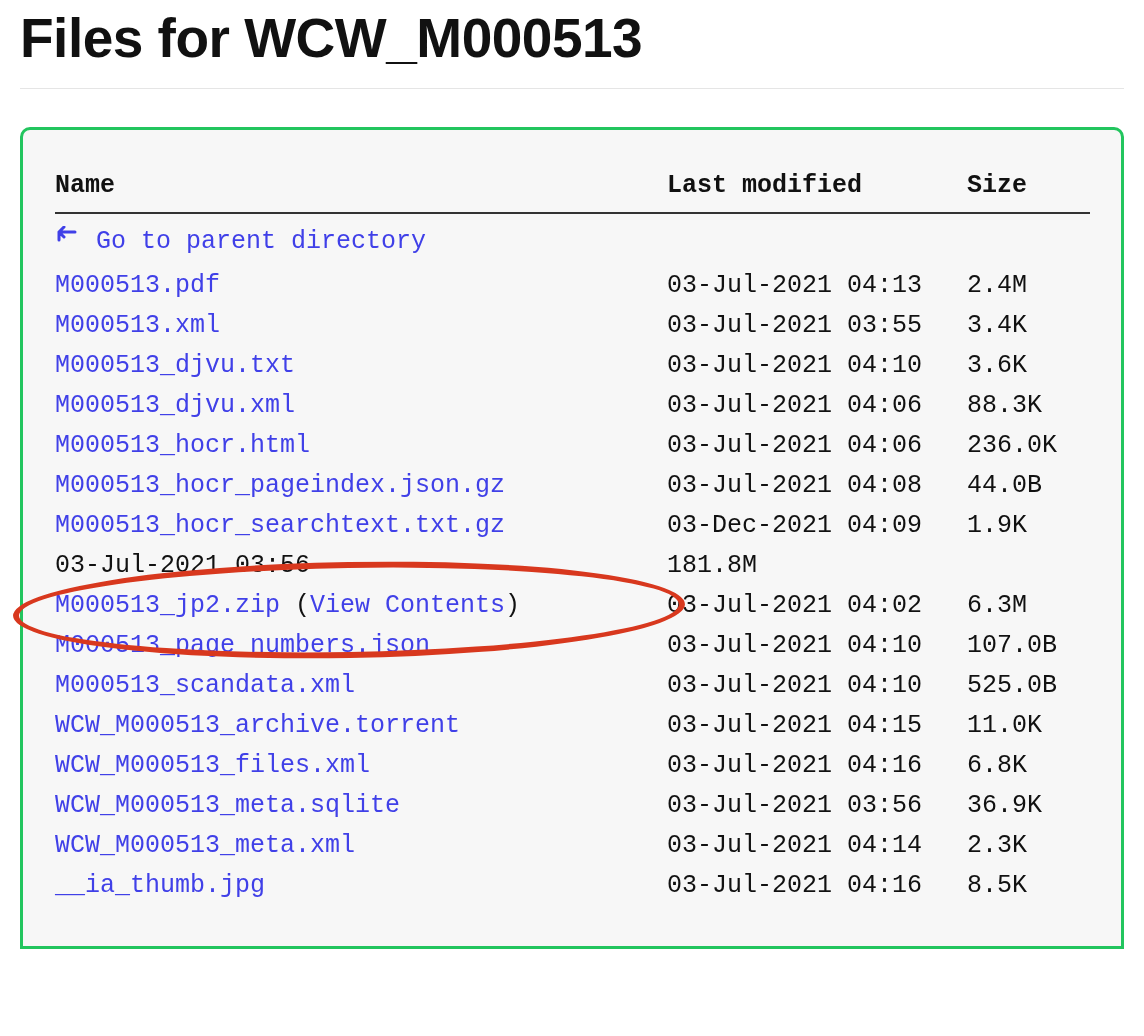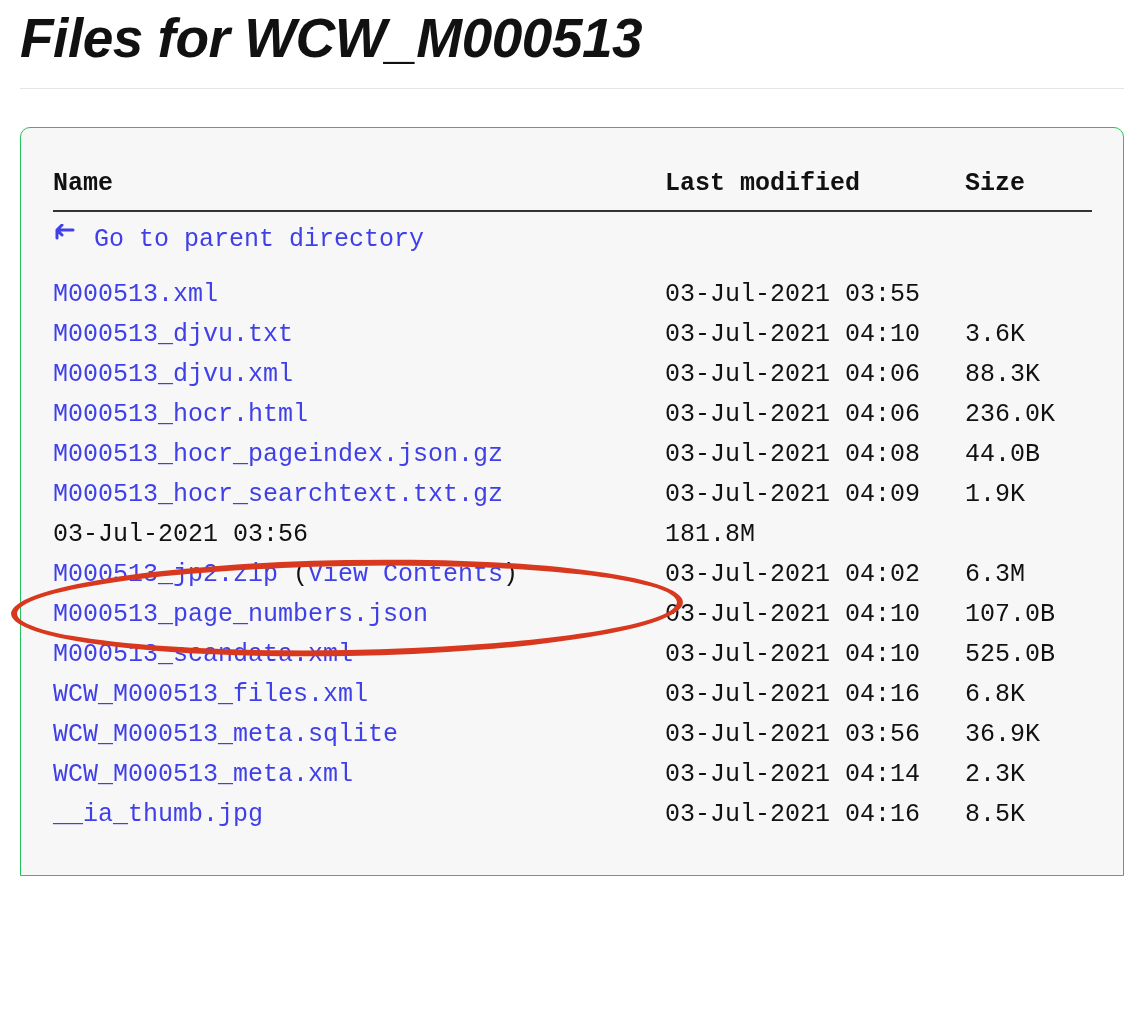--- a/index.html
+++ b/index.html
@@ -12,30 +12,29 @@
   }
   .page {
     padding: 0 20px 40px 20px;
   }
   h1.title {
     font-size: 55px;
     font-weight: 700;
     letter-spacing: -0.5px;
     margin: 6px 0 18px 0;
     color: #111;
-    font-style: italic;
   }
   .rule {
     border: none;
     border-top: 1px solid #e5e5e5;
     margin: 0;
   }
   .panel {
     margin-top: 38px;
-    border: 1px solid #22c55e;
+    border: 3px solid #22c55e;
     border-radius: 10px 10px 0 0;
     background: #f7f7f7;
     padding: 36px 31px 40px 32px;
     position: relative;
   }
   .listing {
     font-family: "SFMono-Regular", ui-monospace, Menlo, Consolas, "Liberation Mono", monospace;
     font-size: 25px;
     line-height: 1.6;
     color: #111;
@@ -64,21 +63,21 @@
     border-bottom: 2px solid #333;
     height: 0;
     margin-bottom: 6px;
   }
   .name-cell { white-space: nowrap; }
   .mod-cell  { white-space: nowrap; }
   .size-cell { white-space: nowrap; }
 
   .parent-row {
     margin-top: 2px;
-    margin-bottom: 13px;
+    margin-bottom: 2px;
   }
   .parent-row .icon {
     display: inline-block;
     width: 26px;
     vertical-align: -2px;
   }
   .parent-row a { font-weight: 400; }
 
   
   .up-icon svg { width: 24px; height: 24px; }
@@ -114,22 +113,28 @@
         <span class="icon up-icon">
           <svg viewBox="0 0 24 24">
               <path d="M4 14 L4 6 M4 6 L20 6 M4 6 L9 1 M4 6 L9 11"></path>
             </svg>
         </span>
         <a href="#">Go to parent directory</a>
       </div>
 
       <div id="rows">
           <div class="row">
+            <div class="name-cell"><a href="#">M000513.pdf</a></div>
+            <div class="mod-cell">03-Jul-2021 04:13</div>
+            <div class="size-cell">2.4M</div>
+          </div>
+          <div class="row">
             <div class="name-cell"><a href="#">M000513.xml</a></div>
             <div class="mod-cell">03-Jul-2021 03:55</div>
+            <div class="size-cell">3.4K</div>
           </div>
           <div class="row">
             <div class="name-cell"><a href="#">M000513_djvu.txt</a></div>
             <div class="mod-cell">03-Jul-2021 04:10</div>
             <div class="size-cell">3.6K</div>
           </div>
           <div class="row">
             <div class="name-cell"><a href="#">M000513_djvu.xml</a></div>
             <div class="mod-cell">03-Jul-2021 04:06</div>
             <div class="size-cell">88.3K</div>
@@ -139,41 +144,46 @@
             <div class="mod-cell">03-Jul-2021 04:06</div>
             <div class="size-cell">236.0K</div>
           </div>
           <div class="row">
             <div class="name-cell"><a href="#">M000513_hocr_pageindex.json.gz</a></div>
             <div class="mod-cell">03-Jul-2021 04:08</div>
             <div class="size-cell">44.0B</div>
           </div>
           <div class="row">
             <div class="name-cell"><a href="#">M000513_hocr_searchtext.txt.gz</a></div>
-            <div class="mod-cell">03-Jul-2021 04:09</div>
+            <div class="mod-cell">03-Dec-2021 04:09</div>
             <div class="size-cell">1.9K</div>
           </div>
           <div class="row">
             <div class="mod-cell">03-Jul-2021 03:56</div>
             <div class="size-cell">181.8M</div>
           </div>
           <div class="row">
             <div class="name-cell"><a href="#">M000513_jp2.zip</a> (<a href="#">View Contents</a>)</div>
             <div class="mod-cell">03-Jul-2021 04:02</div>
             <div class="size-cell">6.3M</div>
           </div>
           <div class="row">
             <div class="name-cell"><a href="#">M000513_page_numbers.json</a></div>
             <div class="mod-cell">03-Jul-2021 04:10</div>
             <div class="size-cell">107.0B</div>
           </div>
           <div class="row">
             <div class="name-cell"><a href="#">M000513_scandata.xml</a></div>
             <div class="mod-cell">03-Jul-2021 04:10</div>
             <div class="size-cell">525.0B</div>
+          </div>
+          <div class="row">
+            <div class="name-cell"><a href="#">WCW_M000513_archive.torrent</a></div>
+            <div class="mod-cell">03-Jul-2021 04:15</div>
+            <div class="size-cell">11.0K</div>
           </div>
           <div class="row">
             <div class="name-cell"><a href="#">WCW_M000513_files.xml</a></div>
             <div class="mod-cell">03-Jul-2021 04:16</div>
             <div class="size-cell">6.8K</div>
           </div>
           <div class="row">
             <div class="name-cell"><a href="#">WCW_M000513_meta.sqlite</a></div>
             <div class="mod-cell">03-Jul-2021 03:56</div>
             <div class="size-cell">36.9K</div>

